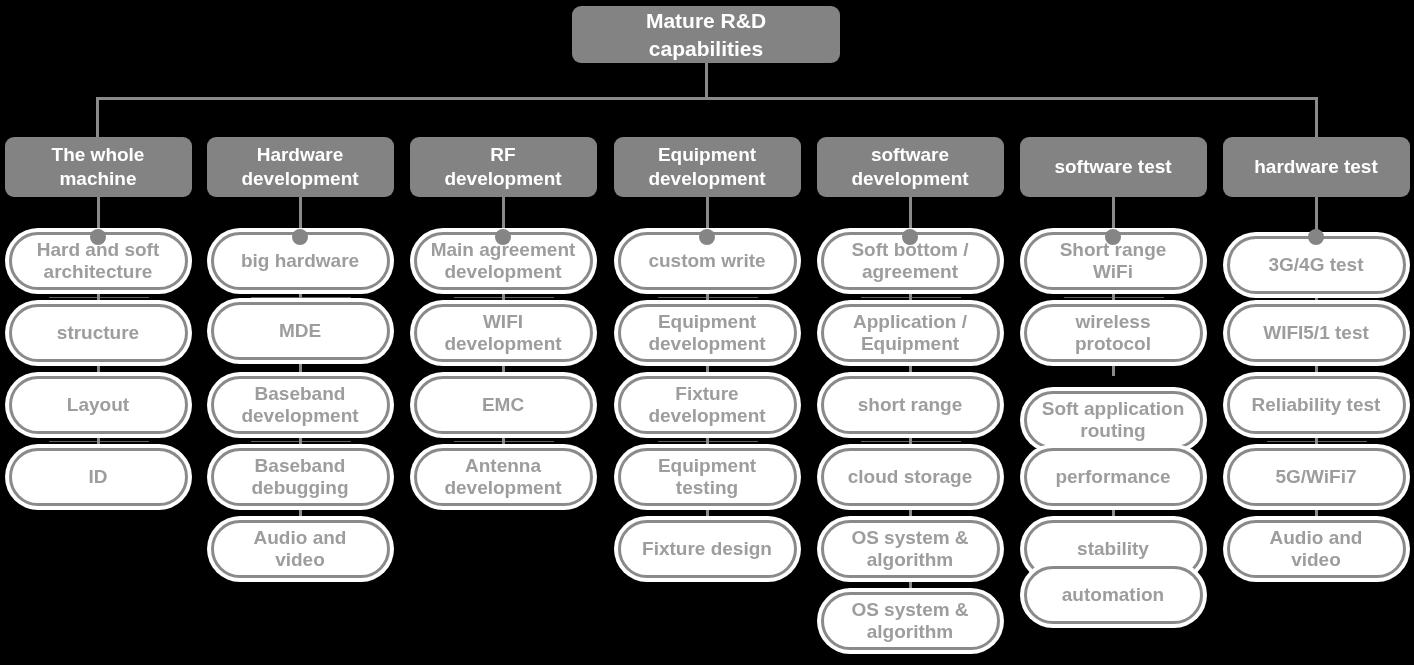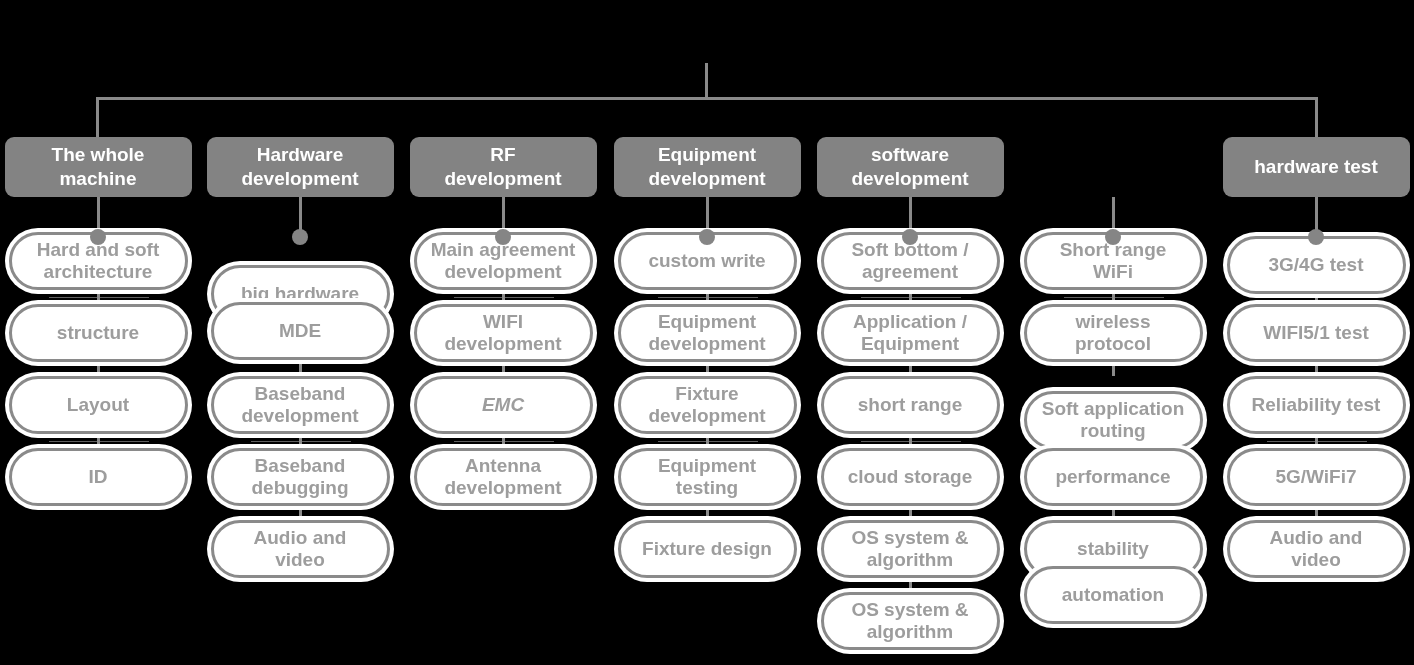--- a/index.html
+++ b/index.html
@@ -38,20 +38,24 @@
   }
   .faint {
     position:absolute; left:52px; width:100px; height:1px;
     background:rgba(175,175,175,0.55); z-index:0;
   }
 </style>
 </head>
 <body>
 
 <div class="canvas" style="--node-gray: #838383; --line-gray: #8a8a8a; --dot-gray: #858585; --pill-border: #8a8a8a; --pill-text: #9d9d9d; background-color: rgb(0, 0, 0);">
+  <div class="node-root">
+    <span>Mature R&amp;D
+capabilities</span>
+  </div>
 
   <div class="vline" style="left:705px; top:63px; width:3px; height:35px;"></div>
 
   <div class="hline" style="left:96px; top:97px; width:1222px; height:3px;"></div>
 
   <div class="vline" style="left:96px; top:97px; width:3px; height:41px;"></div>
   <div class="vline" style="left:1315px; top:97px; width:3px; height:41px;"></div>
 
   <div id="columns">
       <div class="column" style="left: -3.5px;">
@@ -68,21 +72,21 @@
         <div class="pill" style="top: 239px;">Layout</div>
         <div class="seg" style="top: 297px; height: 14px;"></div>
         <div class="faint" style="top: 304px;"></div>
         <div class="pill" style="top: 311px;">ID</div>
       </div>
       <div class="column" style="left: 198.5px;">
         <div class="col-header">Hardware
 development</div>
         <div class="seg" style="top: 60px; height: 35px;"></div>
         <div class="dot" style="top: 92px;"></div>
-        <div class="pill" style="top: 95px; margin-top: 33px;">big hardware</div>
+        <div class="pill" style="top: 95px;">big hardware</div>
         <div class="seg" style="top: 153px; height: 14px;"></div>
         <div class="faint" style="top: 160px;"></div>
         <div class="pill" style="top: 165px;">MDE</div>
         <div class="seg" style="top: 225px; height: 14px;"></div>
         <div class="pill" style="top: 239px;">Baseband
 development</div>
         <div class="seg" style="top: 297px; height: 14px;"></div>
         <div class="faint" style="top: 304px;"></div>
         <div class="pill" style="top: 311px;">Baseband
 debugging</div>
@@ -95,21 +99,21 @@
 development</div>
         <div class="seg" style="top: 60px; height: 35px;"></div>
         <div class="dot" style="top: 92px;"></div>
         <div class="pill" style="top: 95px;">Main agreement
 development</div>
         <div class="seg" style="top: 153px; height: 14px;"></div>
         <div class="faint" style="top: 160px;"></div>
         <div class="pill" style="top: 167px;">WIFI
 development</div>
         <div class="seg" style="top: 225px; height: 14px;"></div>
-        <div class="pill" style="top: 239px; font-style: italic;">EMC</div>
+        <div class="pill" style="top: 239px;">EMC</div>
         <div class="seg" style="top: 297px; height: 14px;"></div>
         <div class="faint" style="top: 304px;"></div>
         <div class="pill" style="top: 311px;">Antenna
 development</div>
       </div>
       <div class="column" style="left: 605.5px;">
         <div class="col-header">Equipment
 development</div>
         <div class="seg" style="top: 60px; height: 35px;"></div>
         <div class="dot" style="top: 92px;"></div>
@@ -145,20 +149,21 @@
         <div class="faint" style="top: 304px;"></div>
         <div class="pill" style="top: 311px;">cloud storage</div>
         <div class="seg" style="top: 369px; height: 14px;"></div>
         <div class="pill" style="top: 383px;">OS system &amp;
 algorithm</div>
         <div class="seg" style="top: 441px; height: 14px;"></div>
         <div class="pill" style="top: 455px;">OS system &amp;
 algorithm</div>
       </div>
       <div class="column" style="left: 1011.5px;">
+        <div class="col-header">software test</div>
         <div class="seg" style="top: 60px; height: 35px;"></div>
         <div class="dot" style="top: 92px;"></div>
         <div class="pill" style="top: 95px;">Short range
 WiFi</div>
         <div class="seg" style="top: 153px; height: 14px;"></div>
         <div class="faint" style="top: 160px;"></div>
         <div class="pill" style="top: 167px;">wireless
 protocol</div>
         <div class="seg" style="top: 225px; height: 14px;"></div>
         <div class="pill" style="top: 254px;">Soft application

